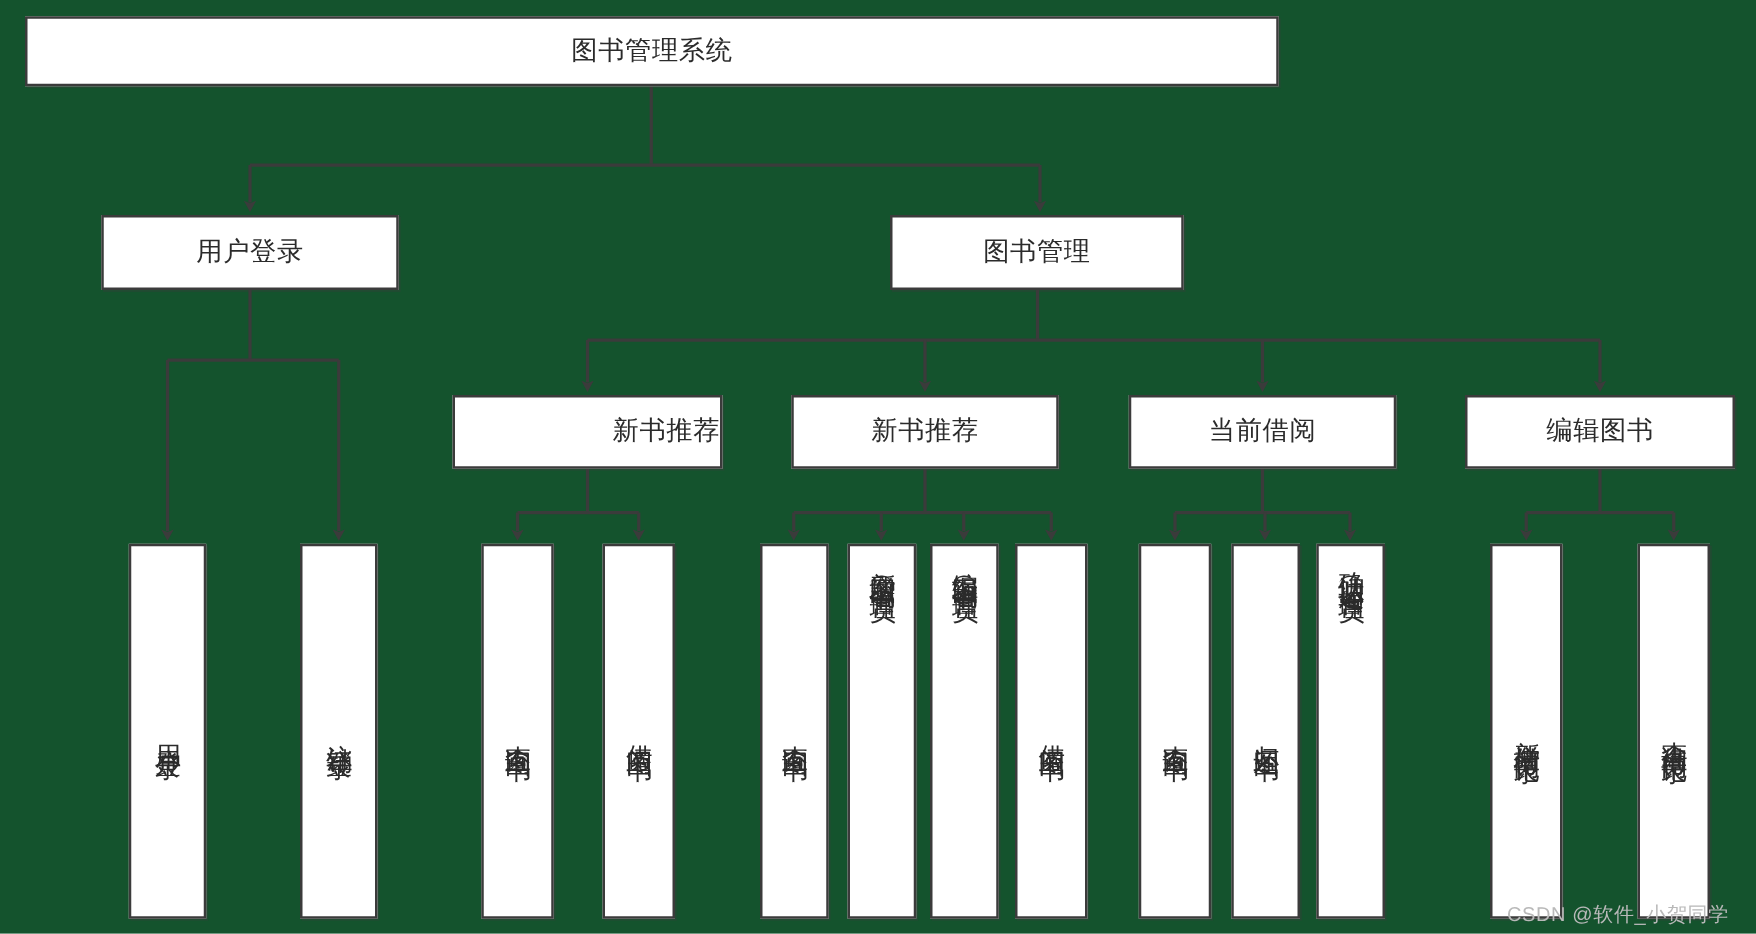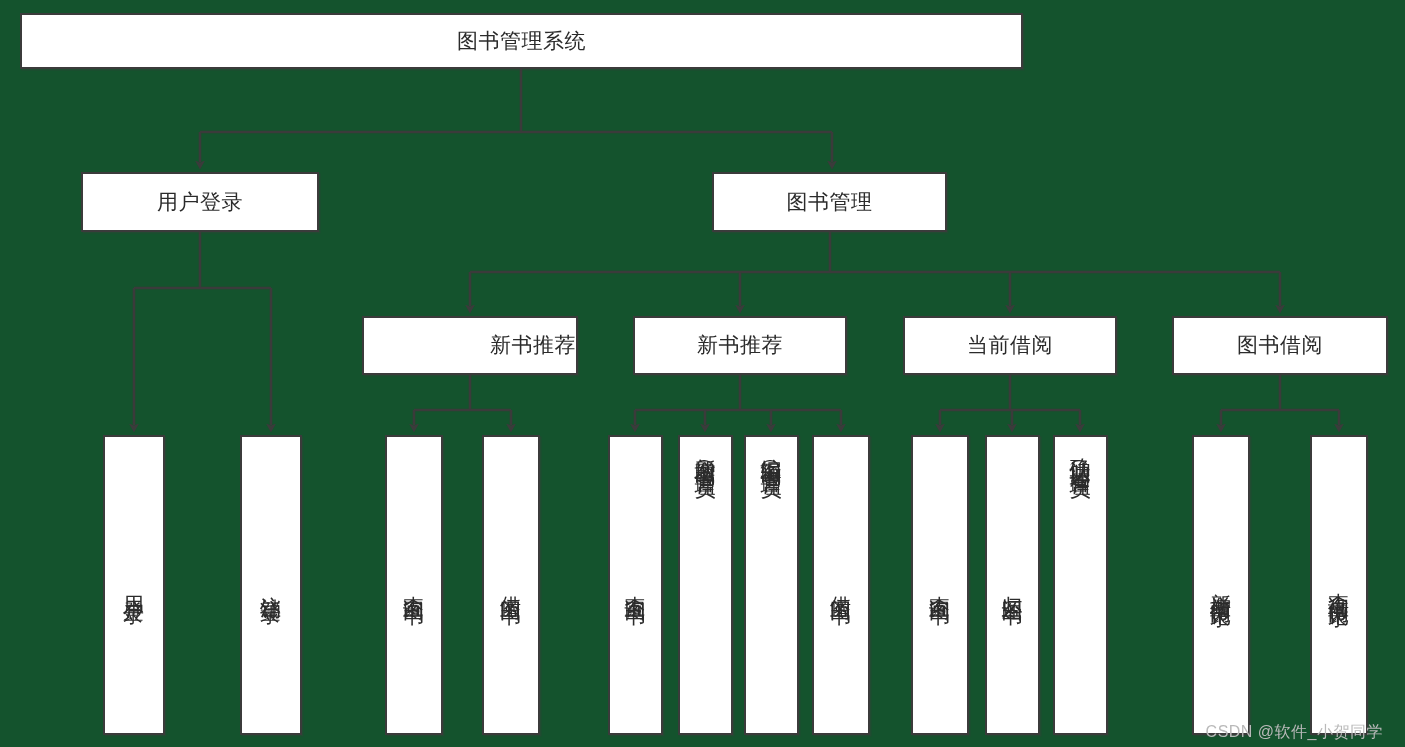--- a/index.html
+++ b/index.html
@@ -143,21 +143,21 @@
   <div class="node h" id="n-l3-0" style="left: 362px; top: 316px; width: 216px; height: 59px; justify-content: flex-end;">
     <span class="label">新书推荐</span>
   </div>
   <div class="node h" id="n-l3-1" style="left: 633px; top: 316px; width: 214px; height: 59px;">
     <span class="label">新书推荐</span>
   </div>
   <div class="node h" id="n-l3-2" style="left: 903px; top: 316px; width: 214px; height: 59px;">
     <span class="label">当前借阅</span>
   </div>
   <div class="node h" id="n-l3-3" style="left: 1172px; top: 316px; width: 216px; height: 59px;">
-    <span class="label">图书借阅</span>
+    <span class="label">编辑图书</span>
   </div>
 
   <div class="node v mid" id="n-leaf-0" style="left: 103px; top: 435px; width: 62px; height: 300px;">
     <span class="label">用户登录</span>
   </div>
   <div class="node v mid" id="n-leaf-1" style="left: 240px; top: 435px; width: 62px; height: 300px;">
     <span class="label">注销登录</span>
   </div>
   <div class="node v mid" id="n-leaf-2" style="left: 385px; top: 435px; width: 58px; height: 300px;">
     <span class="label">查询图书</span>

